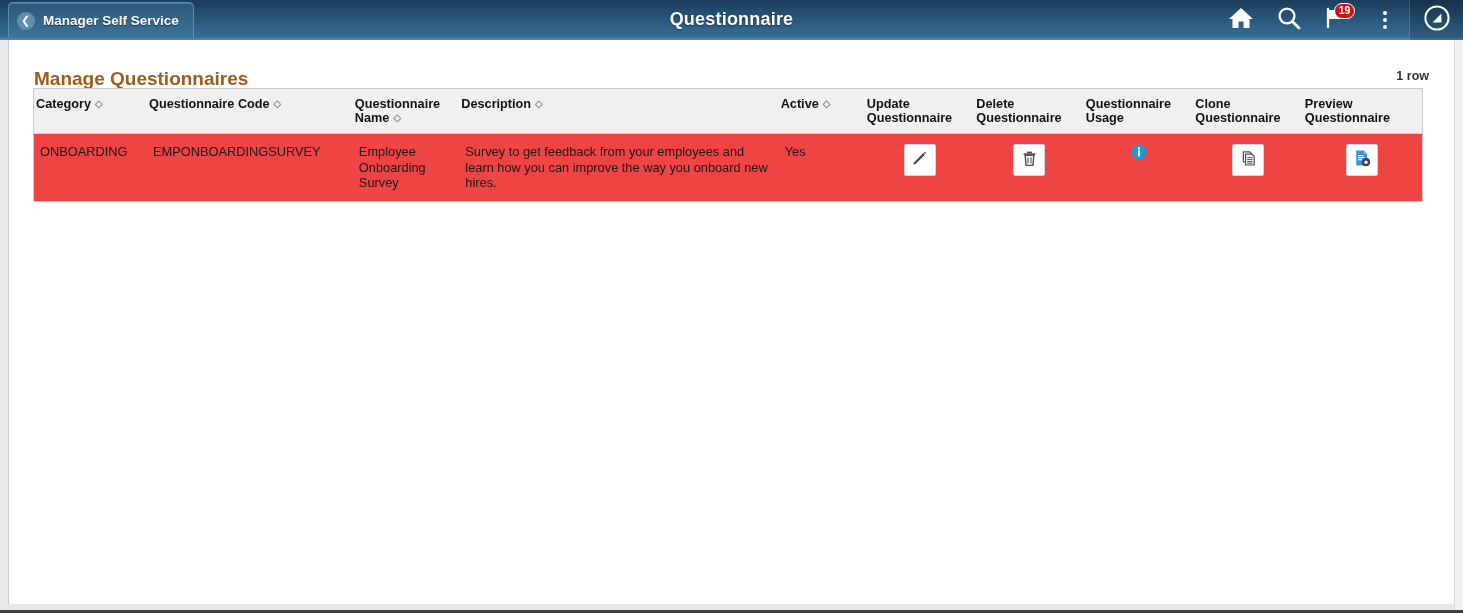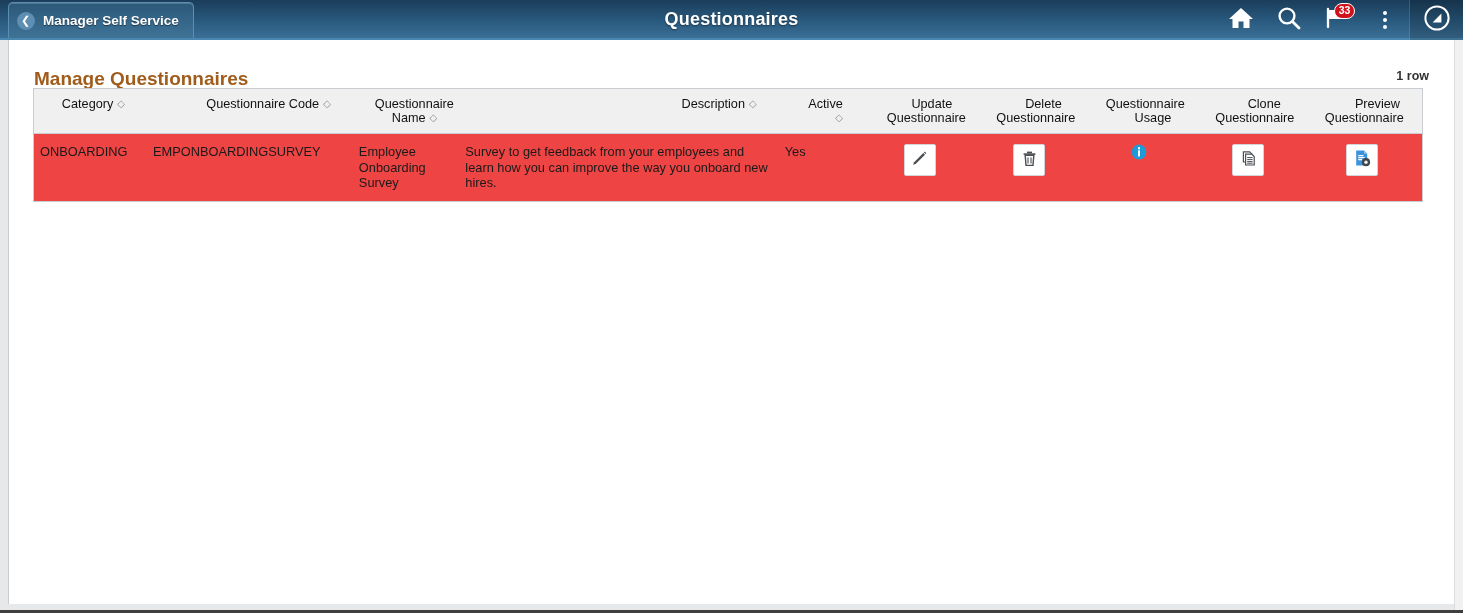--- a/index.html
+++ b/index.html
@@ -195,25 +195,25 @@
   table.grid {
     width: 100%;
     border-collapse: collapse;
     table-layout: fixed;
     border: 1px solid #c9ccd0;
   }
   table.grid thead th {
     background: #f0f0f0;
     border-bottom: 1px solid #c9ccd0;
     font-size: 12.7px;
-    font-weight: normal;
+    font-weight: bold;
     color: #111111;
-    padding: 8px 22px;
+    padding: 8px 2px;
     vertical-align: top;
-    text-align: right;
+    text-align: left;
     height: 44px;
   }
   th.center, td.center { text-align: center; }
   .sorticon {
     display: inline-block;
     color: #8b8f93;
     font-size: 10px;
     margin-left: 4px;
     vertical-align: 1px;
   }
@@ -260,21 +260,21 @@
 </head>
 <body>
 
 <div class="header">
 
   <div class="back-tab">
     <span class="back-chevron">❮</span>
     <span class="back-label">Manager Self Service</span>
   </div>
 
-  <div class="header-title">Questionnaires</div>
+  <div class="header-title">Questionnaire</div>
 
   <div class="header-icons">
 
     <div class="hicon">
       <span>
         <svg width="26" height="24" viewBox="0 0 26 24" aria-hidden="true">
           <path d="M13 2 L25 13 L21.5 13 L21.5 22 L15.5 22 L15.5 15.5 L10.5 15.5 L10.5 22 L4.5 22 L4.5 13 L1 13 Z" fill="#ffffff"></path>
         </svg>
       </span>
     </div>
@@ -288,21 +288,21 @@
       </span>
     </div>
 
     <div class="hicon">
       <span>
         <svg width="28" height="24" viewBox="0 0 28 24" aria-hidden="true">
           <path d="M5 3 L5 21" stroke="#ffffff" stroke-width="2.3" stroke-linecap="round"></path>
           <path d="M6 4 L22 4 L22 13 L6 13 Z" fill="#ffffff"></path>
         </svg>
       </span>
-      <span class="badge">33</span>
+      <span class="badge">19</span>
     </div>
 
     <div class="hicon">
       <span class="dots">
         <i></i>
           <i></i>
           <i></i>
       </span>
     </div>
 

